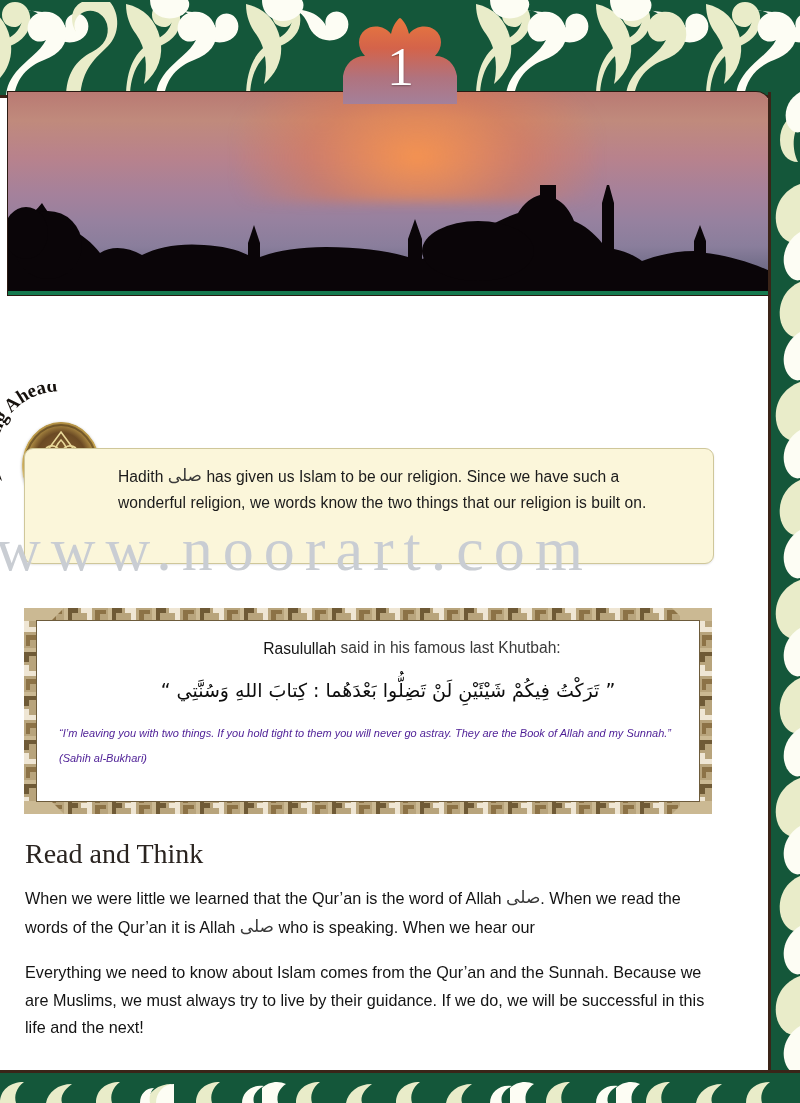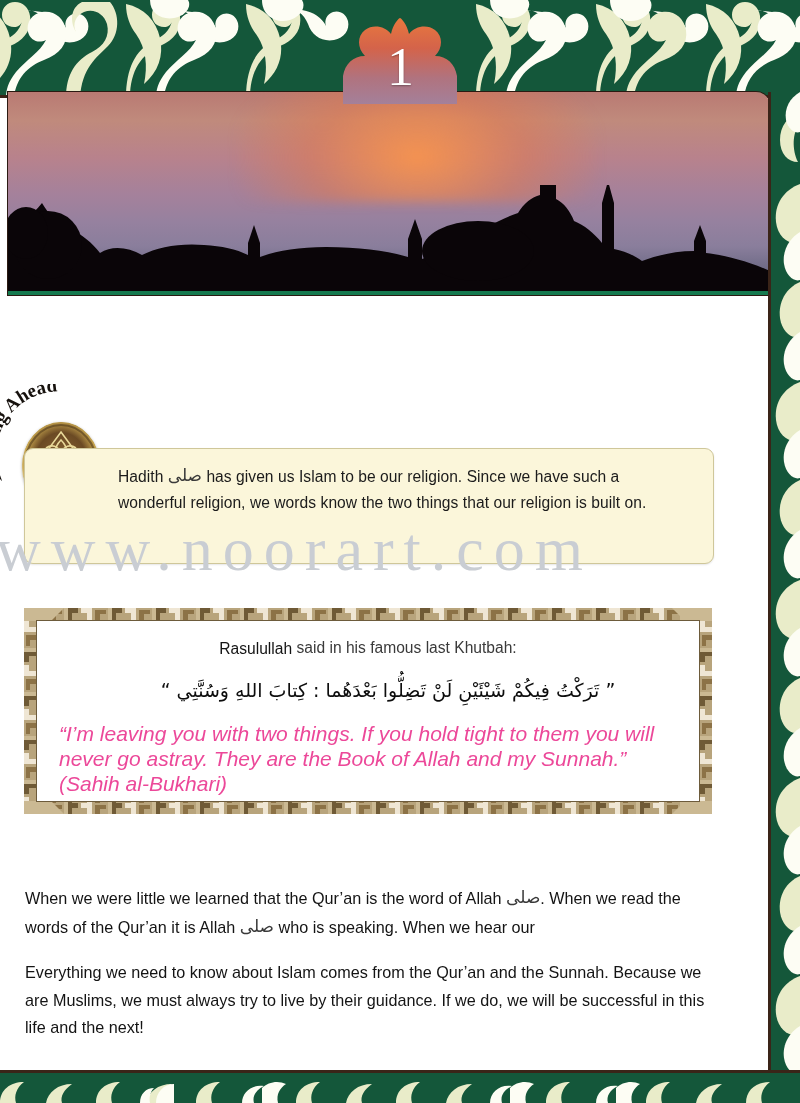--- a/index.html
+++ b/index.html
@@ -144,32 +144,32 @@
     background-size:46px 46px, 100% 100%;
   }
   #hadith-frame .frame-art{position:absolute;inset:0;}
   #hadith-inner{
     position:absolute;left:13px;top:13px;right:13px;bottom:13px;
     background:#ffffff;
     box-shadow:0 0 0 1px #6d5b3b;
   }
   #hadith-intro{
     position:absolute;left:0;top:18px;width:100%;text-align:center;
-    font-size:15.6px;color:#141414;
+    font-size:15.6px;color:#141414;padding-left:44px;
   }
   #hadith-arabic{
     position:absolute;left:0;top:52px;width:100%;text-align:center;
     font-family:"DejaVu Sans", sans-serif;
     font-size:19px;line-height:34px;color:#0d0d0d;
     direction:rtl;
     padding-left:20px;
   }
   #hadith-translation{
     position:absolute;left:22px;top:100px;right:22px;
-    font-size:21px;line-height:25px;color:#ec4899;
+    font-size:11px;line-height:25px;color:#4c1d95;
     font-style:italic;text-align:left;
   }
 
   
   #section-heading{
     position:absolute;left:25px;top:838px;
     font-family:"Liberation Serif", serif;
     font-size:28px;line-height:32px;color:#2a2420;
   }
   #body-copy{
@@ -391,20 +391,21 @@
 
     <div id="hadith-inner">
       <div id="hadith-intro">
         <span>Rasulullah </span><span class="allah-sym" style="font-size:15.6px;letter-spacing:0;"> said in his famous last Khutbah:</span>
       </div>
       <div id="hadith-arabic">” تَرَكْتُ فِيكُمْ شَيْئَيْنِ لَنْ تَضِلُّوا بَعْدَهُما : كِتابَ اللهِ وَسُنَّتِي “</div>
       <div id="hadith-translation">“I’m leaving you with two things. If you hold tight to them you will never go astray. They are the Book of Allah and my Sunnah.” (Sahih al-Bukhari)</div>
     </div>
   </div>
 
+  <div id="section-heading">Read and Think</div>
 
   <div id="body-copy">
     <p><span>When we were little we learned that the Qur’an is the word of Allah </span><span class="allah-sym">صلى</span><span>. When we read the words of the Qur’an it is Allah </span><span class="allah-sym">صلى</span><span> who is speaking. When we hear our</span></p>
     <p>Everything we need to know about Islam comes from the Qur’an and the Sunnah. Because we are Muslims, we must always try to live by their guidance. If we do, we will be successful in this life and the next!</p>
   </div>
 
   <div id="right-band">
     <svg viewBox="0 0 32 985" preserveAspectRatio="none" style="position:absolute;inset:0;">
       <g fill="#e9ecc9">
         <path d="M32,20 C20,24 12,34 12,48 C12,62 20,70 30,70 C24,58 24,40 32,32 Z"></path>

